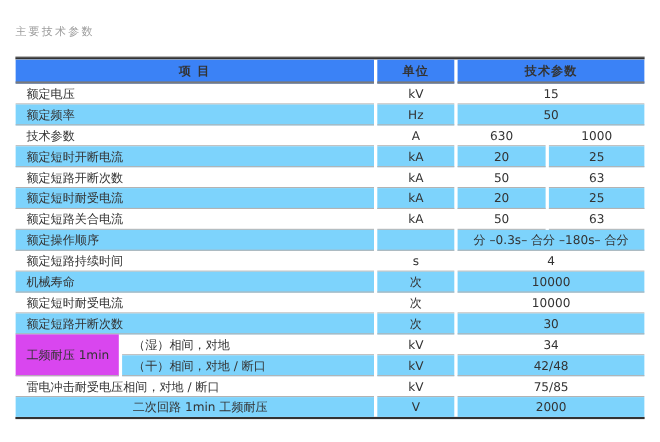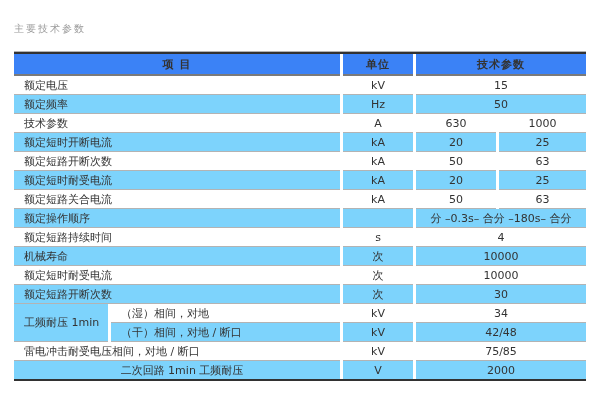--- a/index.html
+++ b/index.html
@@ -54,21 +54,21 @@
     white-space:nowrap;
     overflow:hidden;
   }
   td.item{
     text-align:left;
     padding-left:10px;
   }
   tr.stripe td{background:#7dd3fc;}
   tr.last td{border-bottom:none;text-align:center;}
   td.group{
-    background:#7dd3fc;
+    background:#d946ef;
     text-align:left;
     padding-left:10px;
     vertical-align:middle;
     margin-top:17px;
   }
 </style>
 </head>
 <body>
 
 <h1 class="page-title">主要技术参数</h1>

